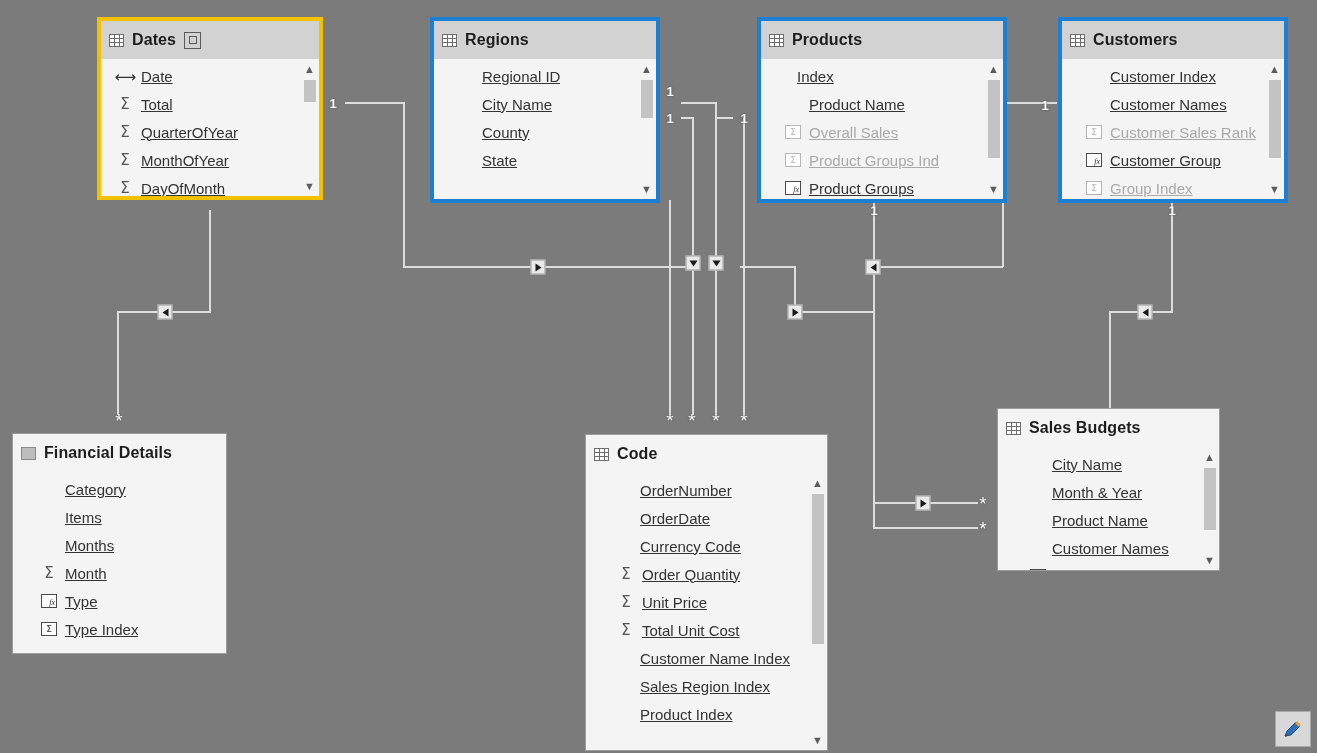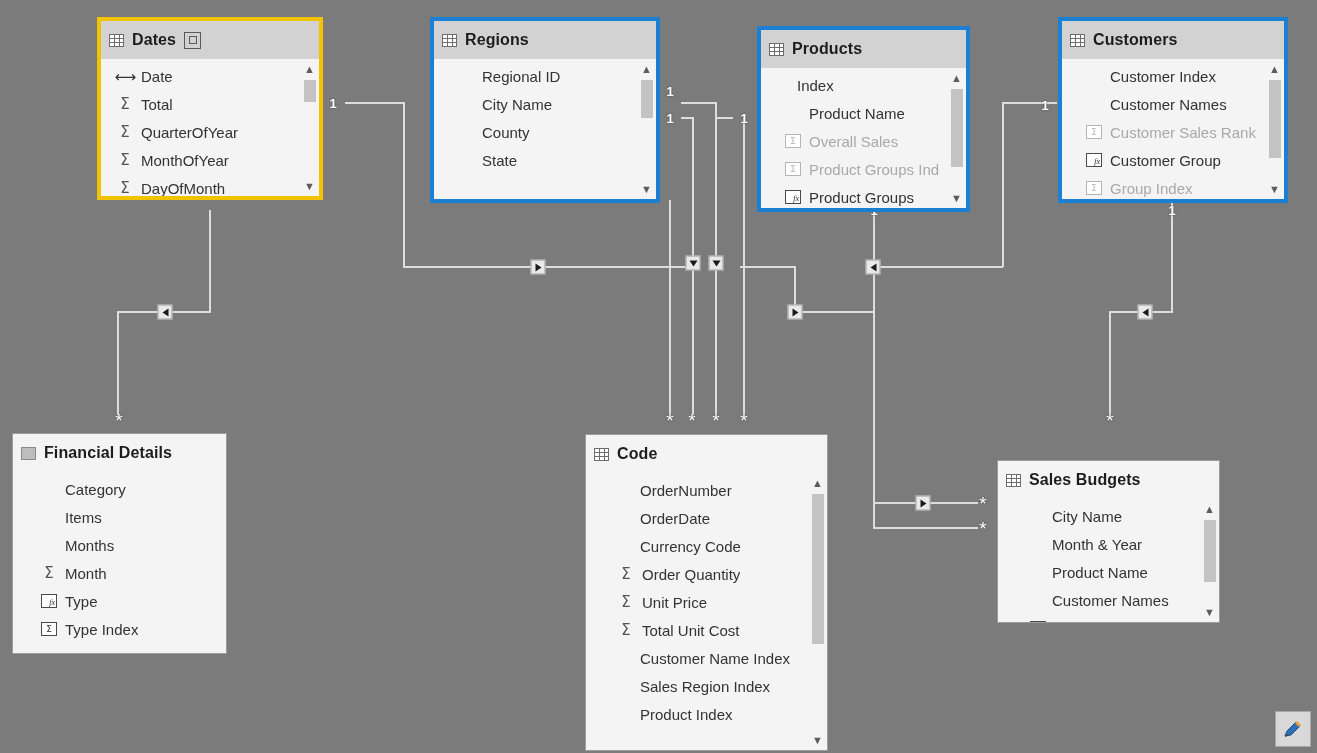--- a/index.html
+++ b/index.html
@@ -59,21 +59,21 @@
   .tbl-body{
     position:relative;flex:1 1 auto;overflow:hidden;
     padding-top:3px;
   }
   .fld{
     display:flex;align-items:center;height:28px;
     padding-left:14px;gap:6px;
     font-size:15px;color:#333333;white-space:nowrap;
   }
   .fld.dim{color:#a9a9a9;}
-  .fld .fname{overflow:hidden;}
+  .fld .fname{overflow:hidden;text-decoration:underline;}
   .fld-icon{width:20px;flex:0 0 20px;display:flex;align-items:center;justify-content:center;}
 
   
   .sb{position:absolute;right:2px;top:3px;bottom:3px;width:15px;}
   .sb .arrow{height:14px;display:flex;align-items:center;justify-content:center;color:#5c5c5c;font-size:11px;}
   .sb .arrow.bot{position:absolute;bottom:0;left:0;right:0;}
   .sb .thumb{position:absolute;left:2px;right:1px;background:#c3c3c3;}
 
   
   .ico-table{
@@ -249,21 +249,21 @@
           <span class="fname">State</span>
         </div>
       <div class="sb">
         <div class="arrow">▲</div>
         <div class="thumb" style="top:18px;height:38px;"></div>
         <div class="arrow bot">▼</div>
       </div>
     </div>
   </div>
 
-  <div class="tbl sel-blue" style="left:757px;top:26px;width:213px;height:186px;">
+  <div class="tbl sel-blue" style="left:757px;top:17px;width:250px;height:186px;">
     <div class="tbl-head light-head">
       <span class="ico-table"></span>
       <span class="tbl-title">Products</span>
     </div>
     <div class="tbl-body">
       <div class="fld" style="padding-left:36px">
           <span class="fname">Index</span>
         </div>
       <div class="fld" style="padding-left:48px">
           <span class="fname">Product Name</span>
@@ -403,21 +403,21 @@
           <span class="fname">Product Index</span>
         </div>
       <div class="sb">
         <div class="arrow">▲</div>
         <div class="thumb" style="top:18px;height:150px;"></div>
         <div class="arrow bot">▼</div>
       </div>
     </div>
   </div>
 
-  <div class="tbl light-head" style="left:997px;top:460px;width:223px;height:163px;">
+  <div class="tbl light-head" style="left:997px;top:408px;width:223px;height:163px;">
     <div class="tbl-head">
       <span class="ico-table"></span>
       <span class="tbl-title">Sales Budgets</span>
     </div>
     <div class="tbl-body">
       <div class="fld" style="padding-left:54px">
           <span class="fname">City Name</span>
         </div>
       <div class="fld" style="padding-left:54px">
           <span class="fname">Month &amp; Year</span>

